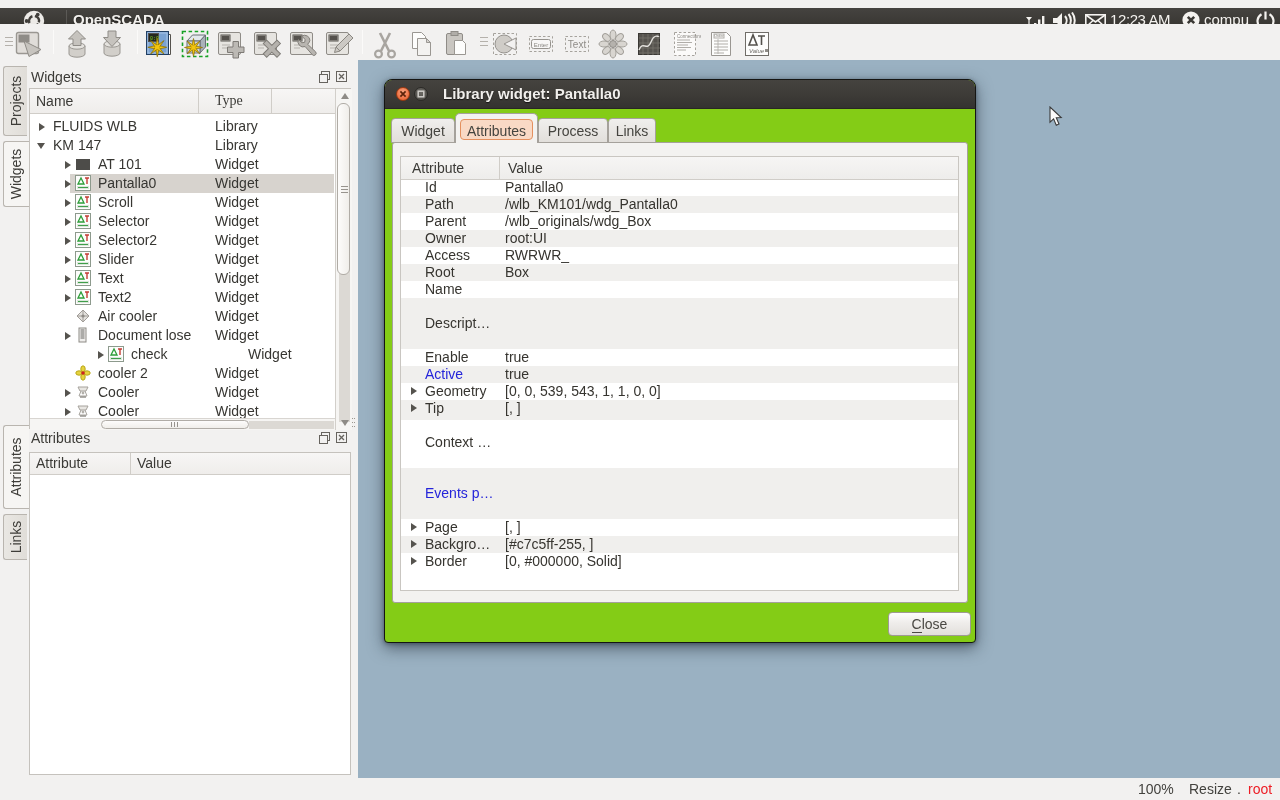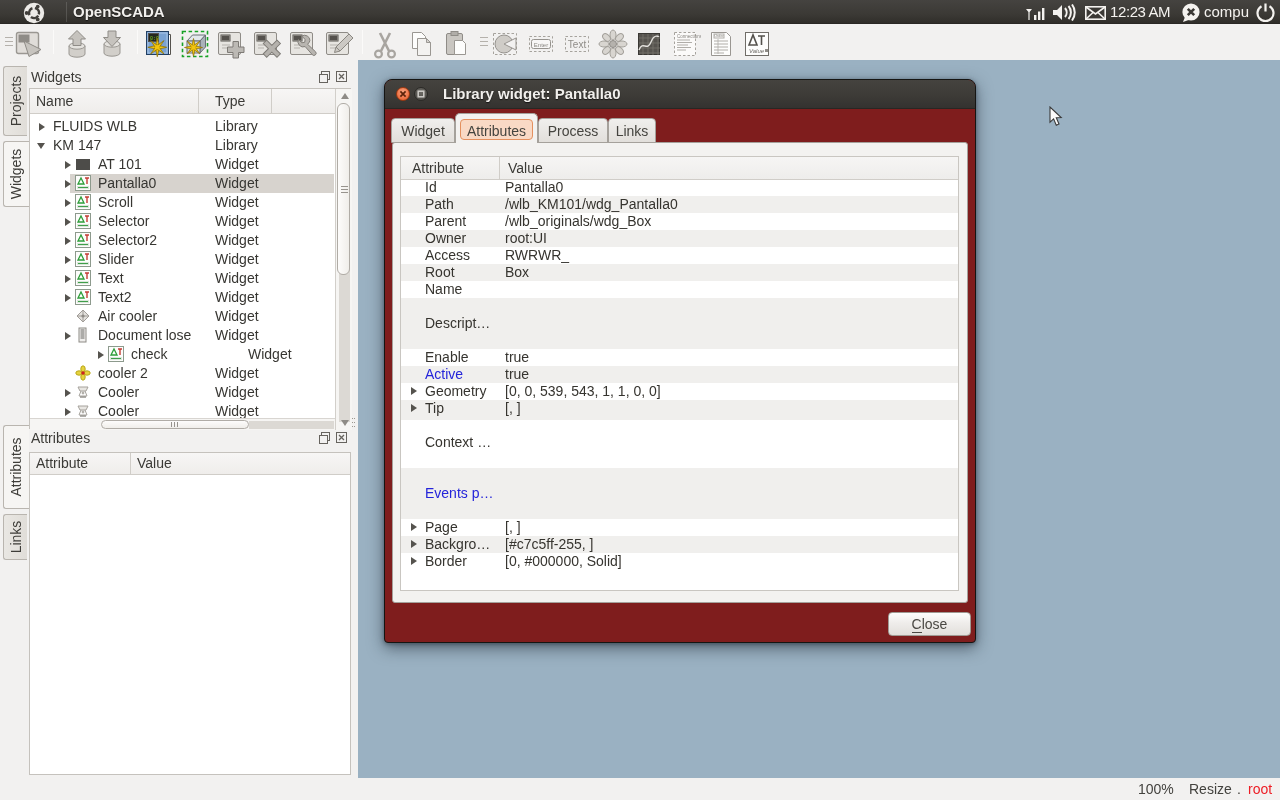--- a/index.html
+++ b/index.html
@@ -1,20 +1,20 @@
 <!DOCTYPE html>
 <html><head>
 <meta charset="utf-8">
 <style>
 * { margin:0; padding:0; box-sizing:border-box; }
 html,body { width:1280px; height:800px; overflow:hidden; font-family:"Liberation Sans", sans-serif; }
 body { position:relative; background:#f2f1f0; }
 
 
-#toppanel { position:absolute; left:0; top:0; width:1280px; height:24px;
+#toppanel { position:absolute; left:0; top:8px; width:1280px; height:24px;
   background:linear-gradient(180deg,#454340 0%,#3b3935 60%,#302e2a 96%,#232220 100%);
   color:#eeece8; }
 #appname { position:absolute; left:73px; top:3px; font-size:15px; font-weight:bold; color:#f2f0ed; text-shadow:0 1px 1px rgba(0,0,0,.6); }
 #clock { position:absolute; left:1110px; letter-spacing:-0.4px; top:3px; font-size:15px; color:#f4f2ef; }
 #compu { position:absolute; left:1204px; top:3px; font-size:15px; color:#f4f2ef; }
 #panelsep { position:absolute; left:66px; top:2px; width:1px; height:20px; background:rgba(255,255,255,.14); }
 
 
 #toolbar { position:absolute; left:0; top:24px; width:1280px; height:36px; background:#f2f1f0; }
 .tbtn { position:absolute; top:4px; width:32px; height:32px; }
@@ -52,21 +52,21 @@
 .exp.r { border-left:6px solid #55534e; border-top:4px solid transparent; border-bottom:4px solid transparent; }
 .exp.d { border-top:6px solid #55534e; border-left:4px solid transparent; border-right:4px solid transparent; top:7px; }
 
 
 .sbv { position:absolute; background:#f6f5f3; border-left:1px solid #d2cfca; }
 .sbh { position:absolute; background:#f6f5f3; border-top:1px solid #d8d5d1; }
 .thumb { position:absolute; background:linear-gradient(90deg,#dbd8d4,#cecbc6); border:1px solid #b0aca6; border-radius:2px; }
 
 
 #dialog { position:absolute; left:384px; top:79px; width:592px; height:564px;
-  background:#7f1d1d; border:1px solid #151513; border-radius:8px 8px 4px 4px;
+  background:#84cc16; border:1px solid #151513; border-radius:8px 8px 4px 4px;
   box-shadow:0 5px 16px rgba(20,30,40,.55), 0 1px 4px rgba(20,30,40,.4); }
 #dtitle { position:absolute; left:0; top:0; width:100%; height:29px;
   background:linear-gradient(180deg,#45433f 0%,#3c3a36 60%,#343230 100%);
   border-bottom:1px solid #282723; border-radius:7px 7px 0 0; }
 #dtitle .txt { position:absolute; left:58px; top:5px; font-size:15px; font-weight:bold; color:#f1efec; text-shadow:0 1px 1px rgba(0,0,0,.65); }
 .wbtn { position:absolute; top:7px; width:14px; height:14px; border-radius:50%; }
 #btnclose { left:11px; background:radial-gradient(circle at 50% 35%,#f9a884 0%,#f0794d 55%,#de5b28 100%); border:1px solid #9c3911; }
 #btnmax { left:29px; background:radial-gradient(circle at 50% 35%,#6d6b66 0%,#56544f 60%,#454440 100%); border:1px solid #2b2a27; }
 
 .tab { position:absolute; top:38px; height:25px; font-size:14px; color:#45443f;
@@ -305,21 +305,21 @@
     </svg>
   <svg class="dockbtn" style="left:335px; top:10px;" viewBox="0 0 13 13">
       <rect x="1.5" y="1.5" width="10" height="10" fill="none" stroke="#66635e"></rect>
       <path d="M4 4l5 5M9 4l-5 5" stroke="#66635e" stroke-width="1.3"></path>
     </svg>
 
   <div style="position:absolute; left:352px; top:358px; width:1px; height:1px; background:#9b978f; box-shadow:2px 0 0 #9b978f, 0 4px 0 #9b978f, 2px 4px 0 #9b978f, 0 8px 0 #9b978f, 2px 8px 0 #9b978f;"></div>
   <div class="treewrap" id="wtree" style="left:29px; top:28px; width:322px; height:341px;">
     <div class="theader" style="left:0; top:0; width:100%; height:25px;">
       <span style="position:absolute; left:6px; top:4px;">Name</span>
-      <span style="position:absolute; left:185px; top:4px;">Type</span>
+      <span style="position:absolute; left:185px; top:4px;font-family:Liberation Serif, serif;">Type</span>
       <div class="hsep" style="left:168px;"></div>
       <div class="hsep" style="left:241px;"></div>
     </div>
     <div id="trows">
       <div class="trow" style="top:28px;">
           <div class="exp r" style="left:9px;"></div>
           <span class="nm" style="left:23px;">FLUIDS WLB</span>
           <span class="ty">Library</span>
         </div>
       <div class="trow" style="top:47px;">

